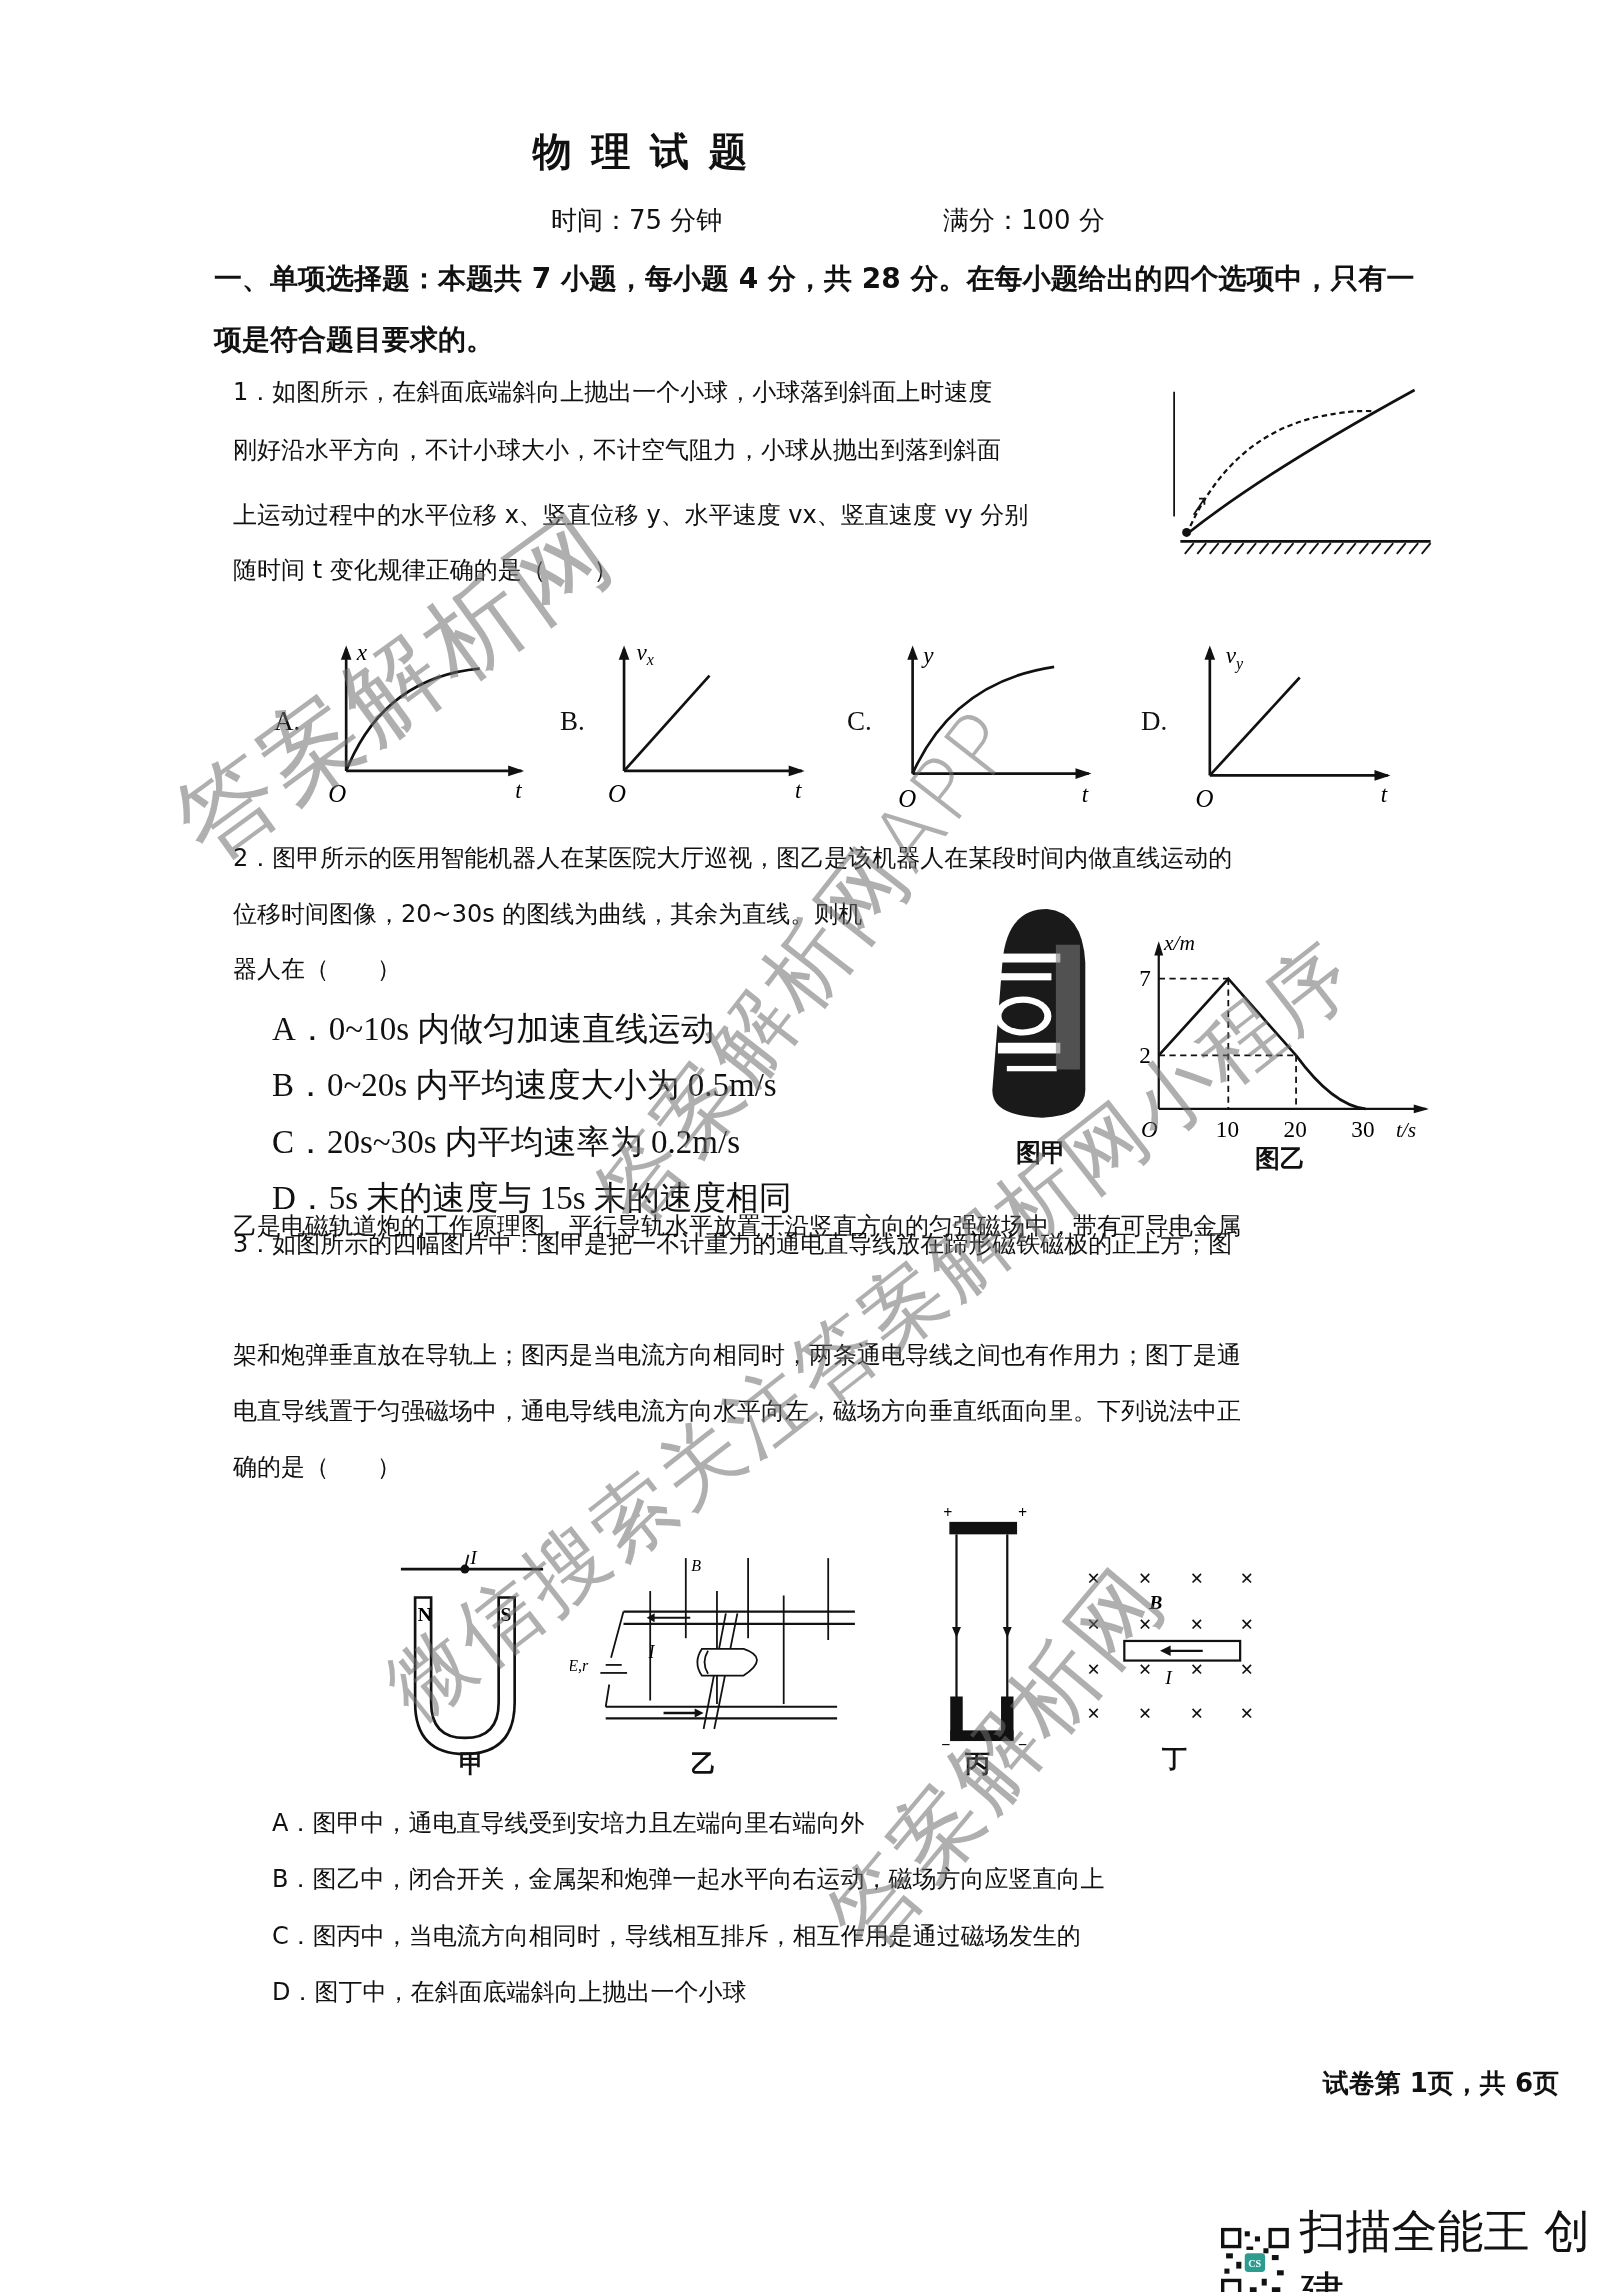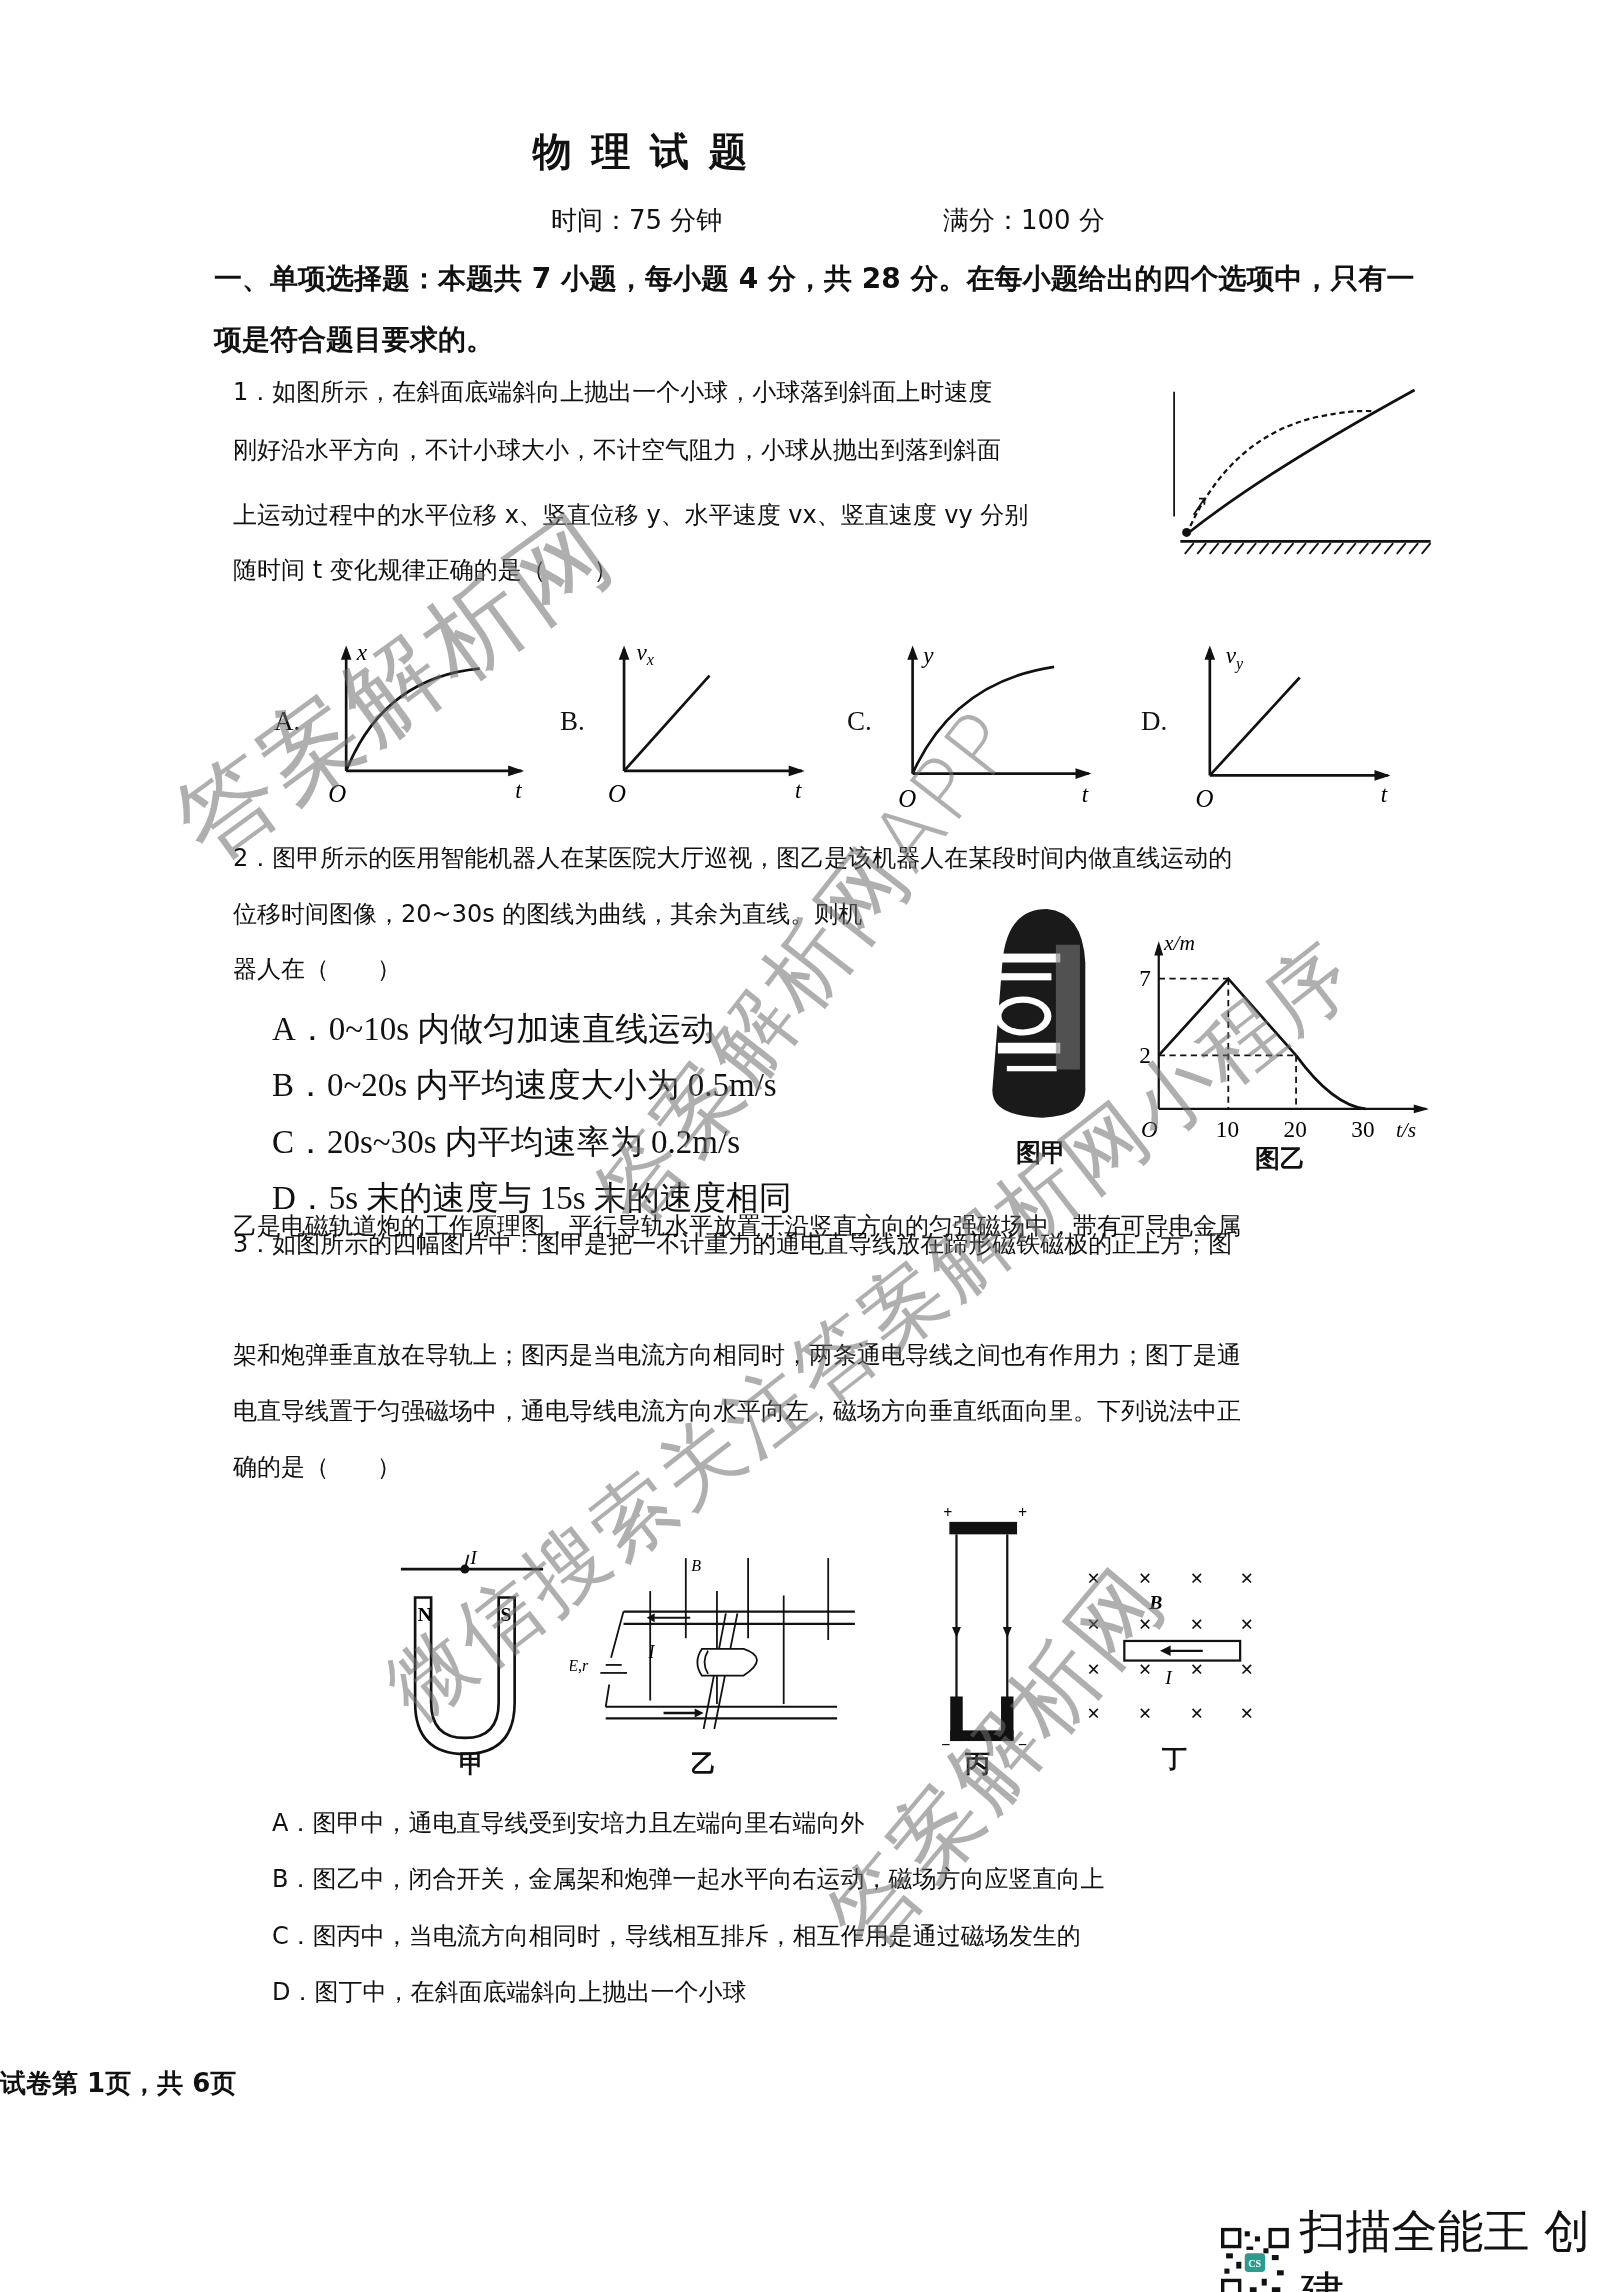--- a/index.html
+++ b/index.html
@@ -9,21 +9,21 @@
   .title { left: 0; width: 1300px; top: 125px; text-align: center; font-size: 39px; font-weight: bold; letter-spacing: 19.6px; }
   .meta { top: 203px; font-size: 26px; }
   .sec { left: 214px; font-size: 28px; font-weight: bold; }
   .txt { font-size: 24px; white-space: nowrap; }
   .opt { font-size: 33px; white-space: nowrap; font-family: "Liberation Serif", "DejaVu Serif", serif; }
   .lbl { font-size: 27px; font-family: "Liberation Serif", serif; }
   .cap { font-size: 25px; font-weight: bold; }
   svg text { font-family: "Liberation Serif", "DejaVu Serif", serif; }
   .wm { position: absolute; color: rgba(110,110,110,0.55); font-size: 98px; font-weight: 200;
         white-space: nowrap; transform-origin: 0 0; pointer-events: none; font-family: "DejaVu Sans", sans-serif; letter-spacing: 3.6px; }
-  .footer { left: 0; width: 1559px; top: 2066px; text-align: left; font-size: 26px; font-weight: bold; }
+  .footer { left: 0; width: 1559px; top: 2066px; text-align: right; font-size: 26px; font-weight: bold; }
   .scanner { left: 1221px; top: 2201px; display: flex; align-items: center; gap: 10.7px; }
   .scanner span { font-size: 46px; }
 </style>
 </head>
 <body>
 
 <div class="abs title">物理试题</div>
 <div class="abs meta" style="left:551px;">时间：75 分钟</div>
 <div class="abs meta" style="left:943px;">满分：100 分</div>
 

